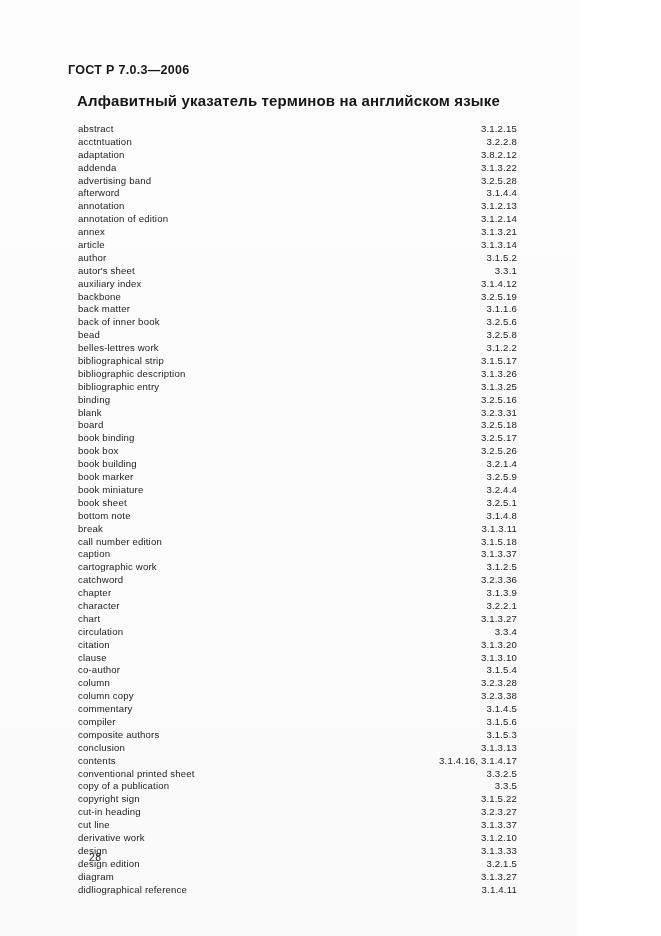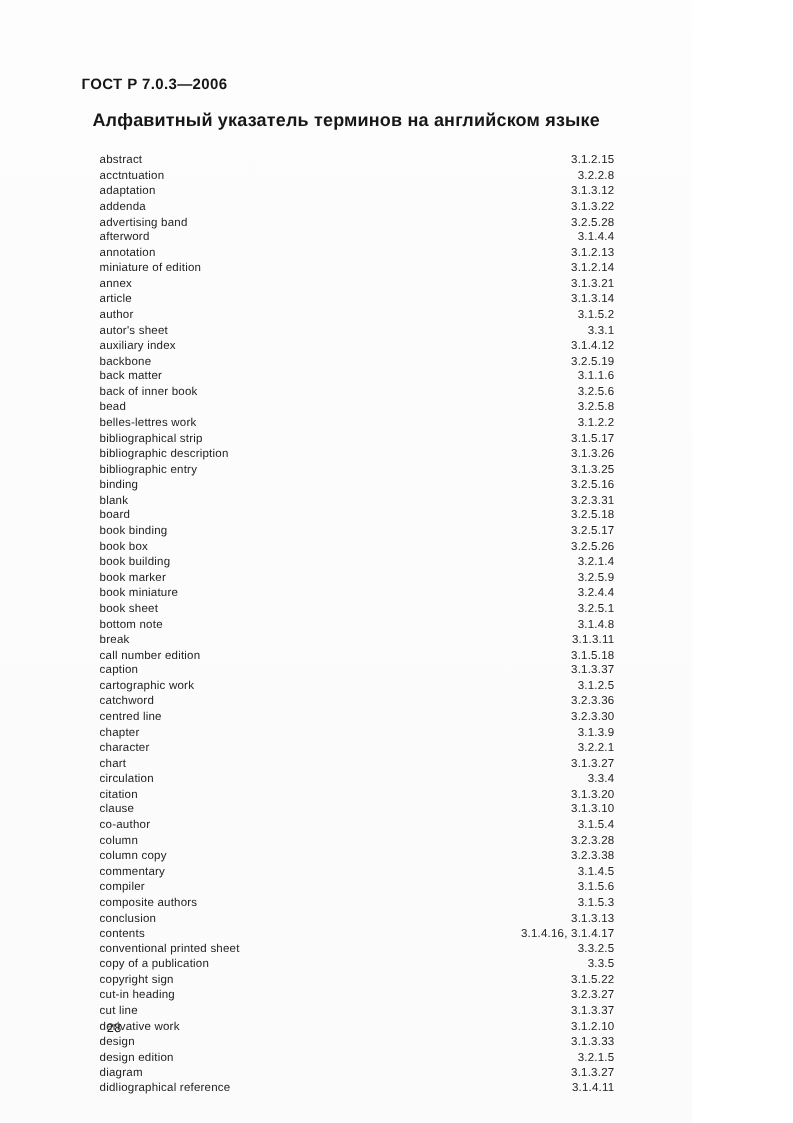--- a/index.html
+++ b/index.html
@@ -53,21 +53,21 @@
     font-weight: bold;
     letter-spacing: 0.15px;
     color: #161616;
   }
   .index-list {
     position: absolute;
     left: 74px;
     right: 56px;
     top: 119px;
     list-style: none;
-    margin: 9px;
+    margin: 4px;
     padding: 0;
   }
   .index-row {
     display: flex;
     align-items: baseline;
     justify-content: space-between;
     height: 12.9px;
     line-height: 12.9px;
     font-size: 9.6px;
     color: #222222;
@@ -104,40 +104,40 @@
         <li class="index-row">
           <span class="term">abstract</span>
           <span class="ref">3.1.2.15</span>
         </li>
         <li class="index-row">
           <span class="term">acctntuation</span>
           <span class="ref">3.2.2.8</span>
         </li>
         <li class="index-row">
           <span class="term">adaptation</span>
-          <span class="ref">3.1.3.12</span>
+          <span class="ref">3.8.2.12</span>
         </li>
         <li class="index-row">
           <span class="term">addenda</span>
           <span class="ref">3.1.3.22</span>
         </li>
         <li class="index-row">
           <span class="term">advertising band</span>
           <span class="ref">3.2.5.28</span>
         </li>
         <li class="index-row">
           <span class="term">afterword</span>
           <span class="ref">3.1.4.4</span>
         </li>
         <li class="index-row">
           <span class="term">annotation</span>
           <span class="ref">3.1.2.13</span>
         </li>
         <li class="index-row">
-          <span class="term">miniature of edition</span>
+          <span class="term">annotation of edition</span>
           <span class="ref">3.1.2.14</span>
         </li>
         <li class="index-row">
           <span class="term">annex</span>
           <span class="ref">3.1.3.21</span>
         </li>
         <li class="index-row">
           <span class="term">article</span>
           <span class="ref">3.1.3.14</span>
         </li>
@@ -239,24 +239,20 @@
         </li>
         <li class="index-row">
           <span class="term">cartographic work</span>
           <span class="ref">3.1.2.5</span>
         </li>
         <li class="index-row">
           <span class="term">catchword</span>
           <span class="ref">3.2.3.36</span>
         </li>
         <li class="index-row">
-          <span class="term">centred line</span>
-          <span class="ref">3.2.3.30</span>
-        </li>
-        <li class="index-row">
           <span class="term">chapter</span>
           <span class="ref">3.1.3.9</span>
         </li>
         <li class="index-row">
           <span class="term">character</span>
           <span class="ref">3.2.2.1</span>
         </li>
         <li class="index-row">
           <span class="term">chart</span>
           <span class="ref">3.1.3.27</span>

